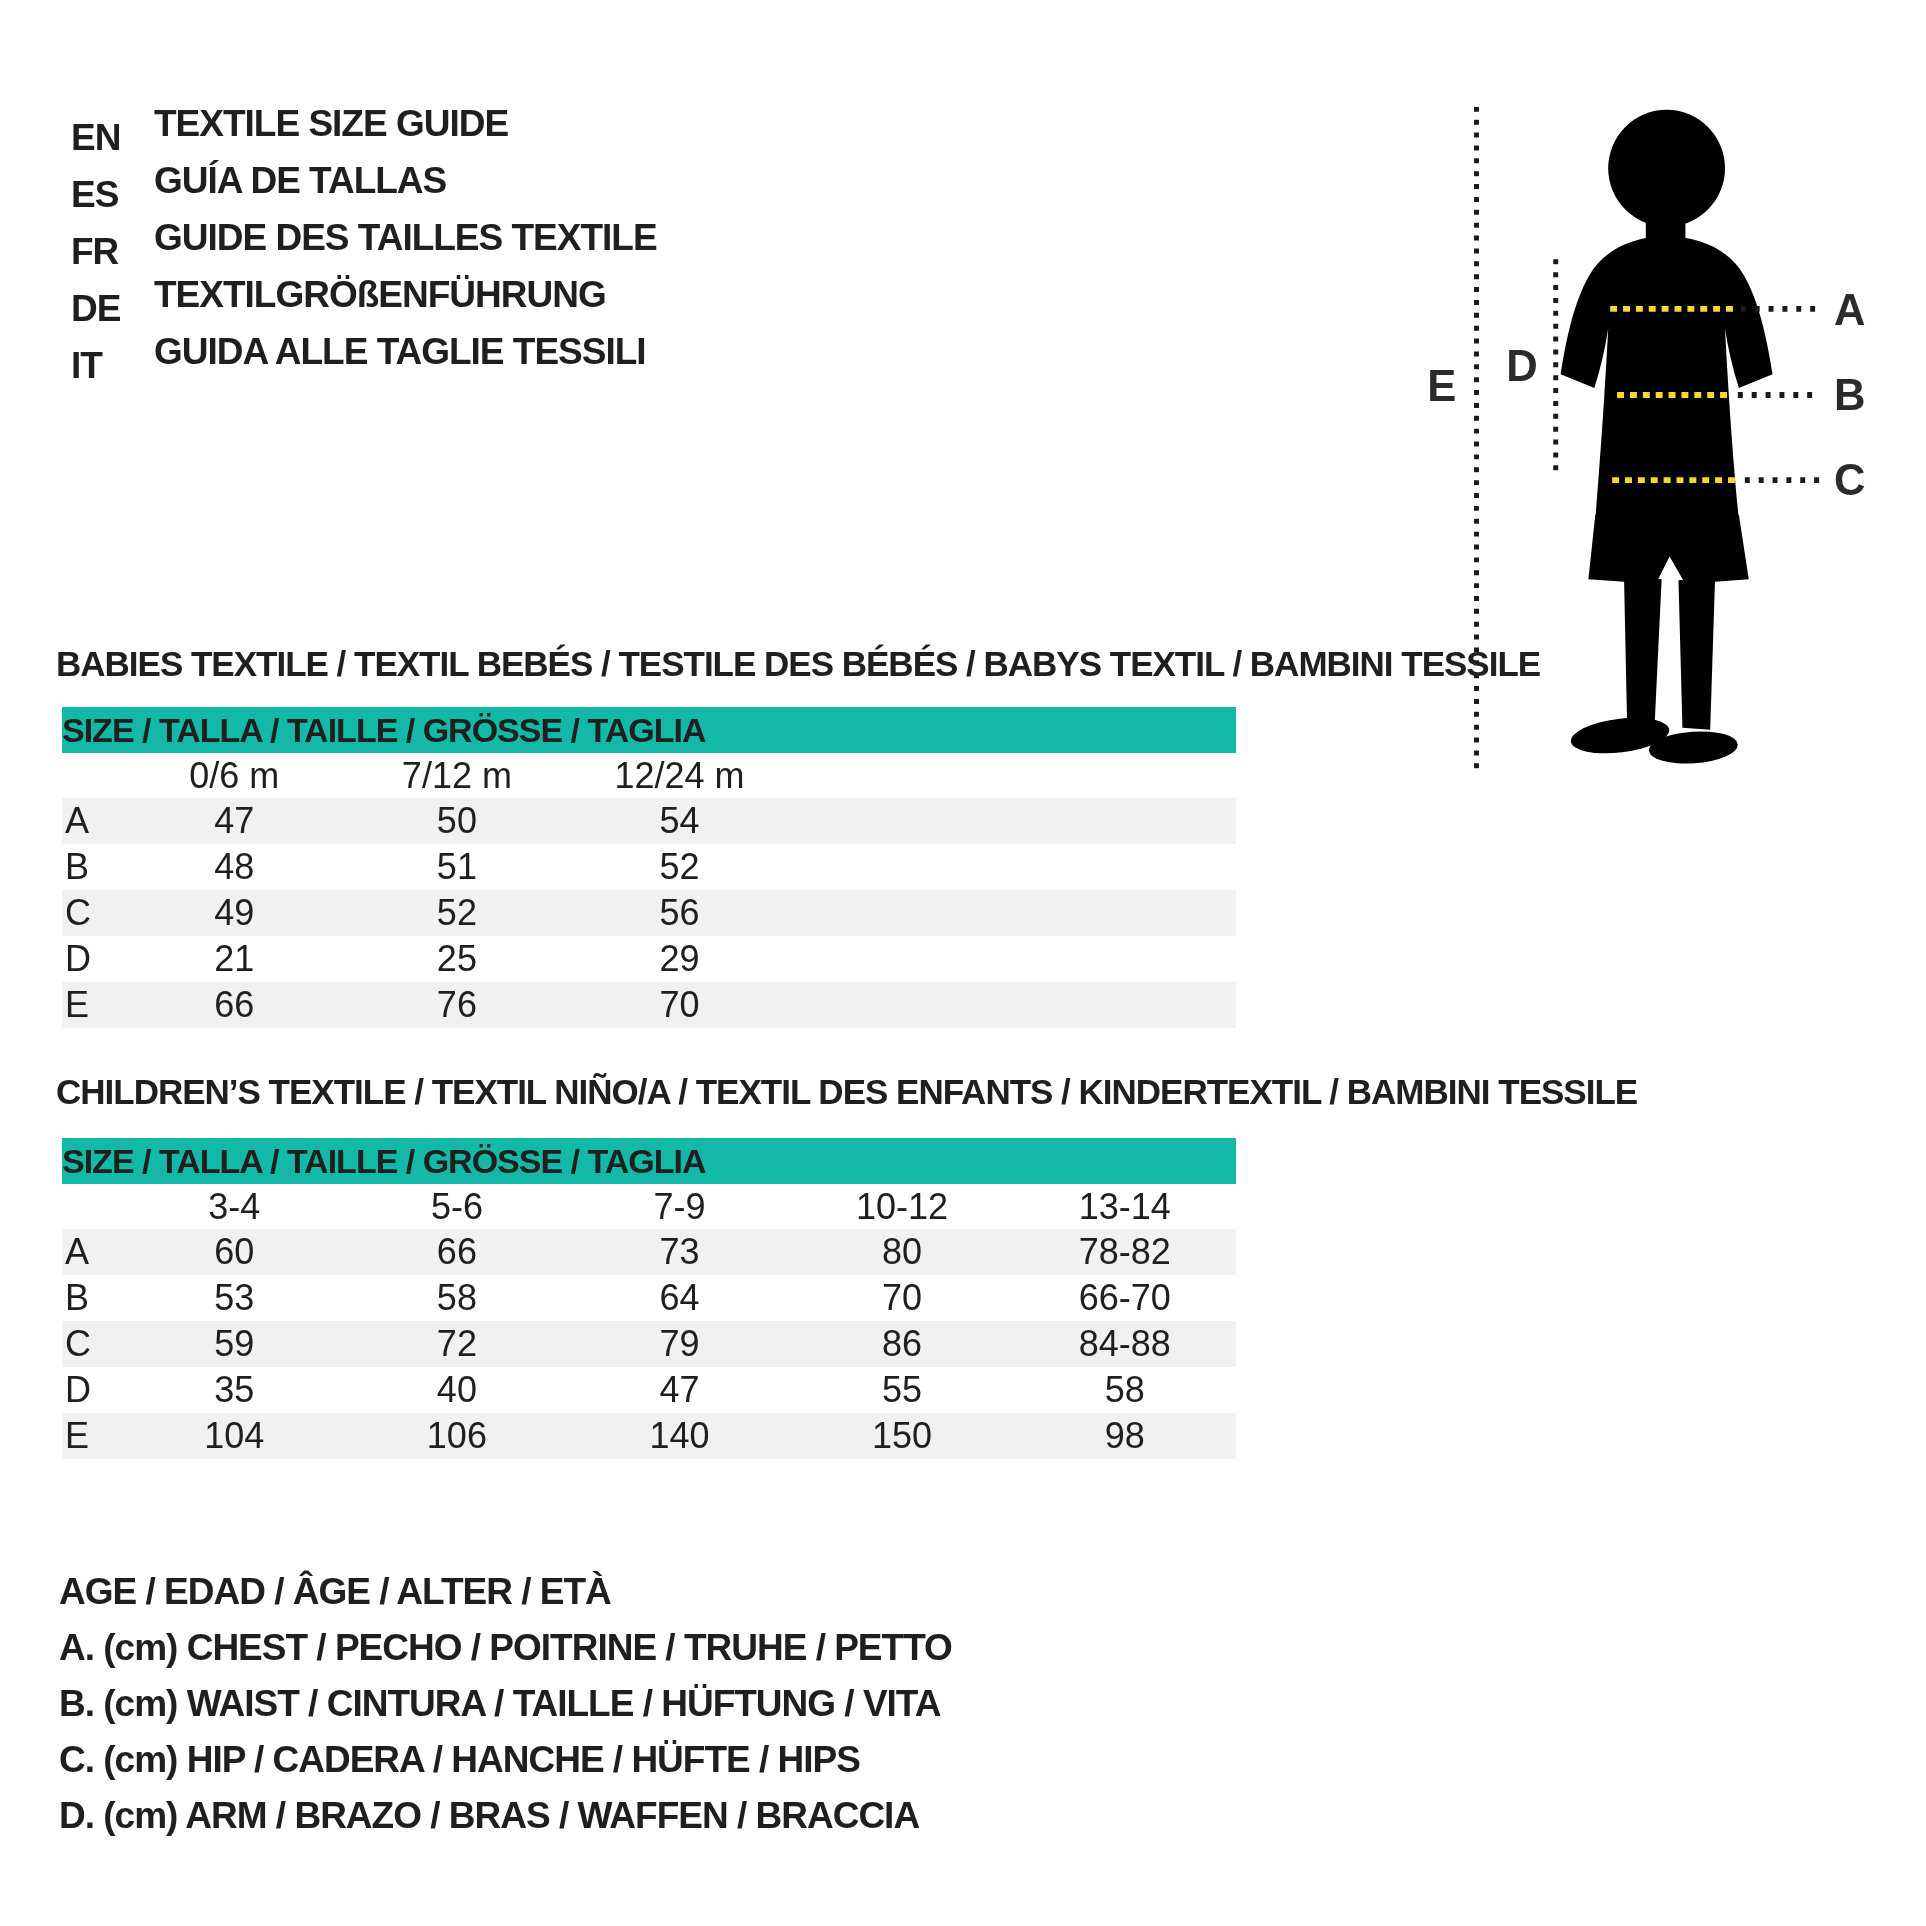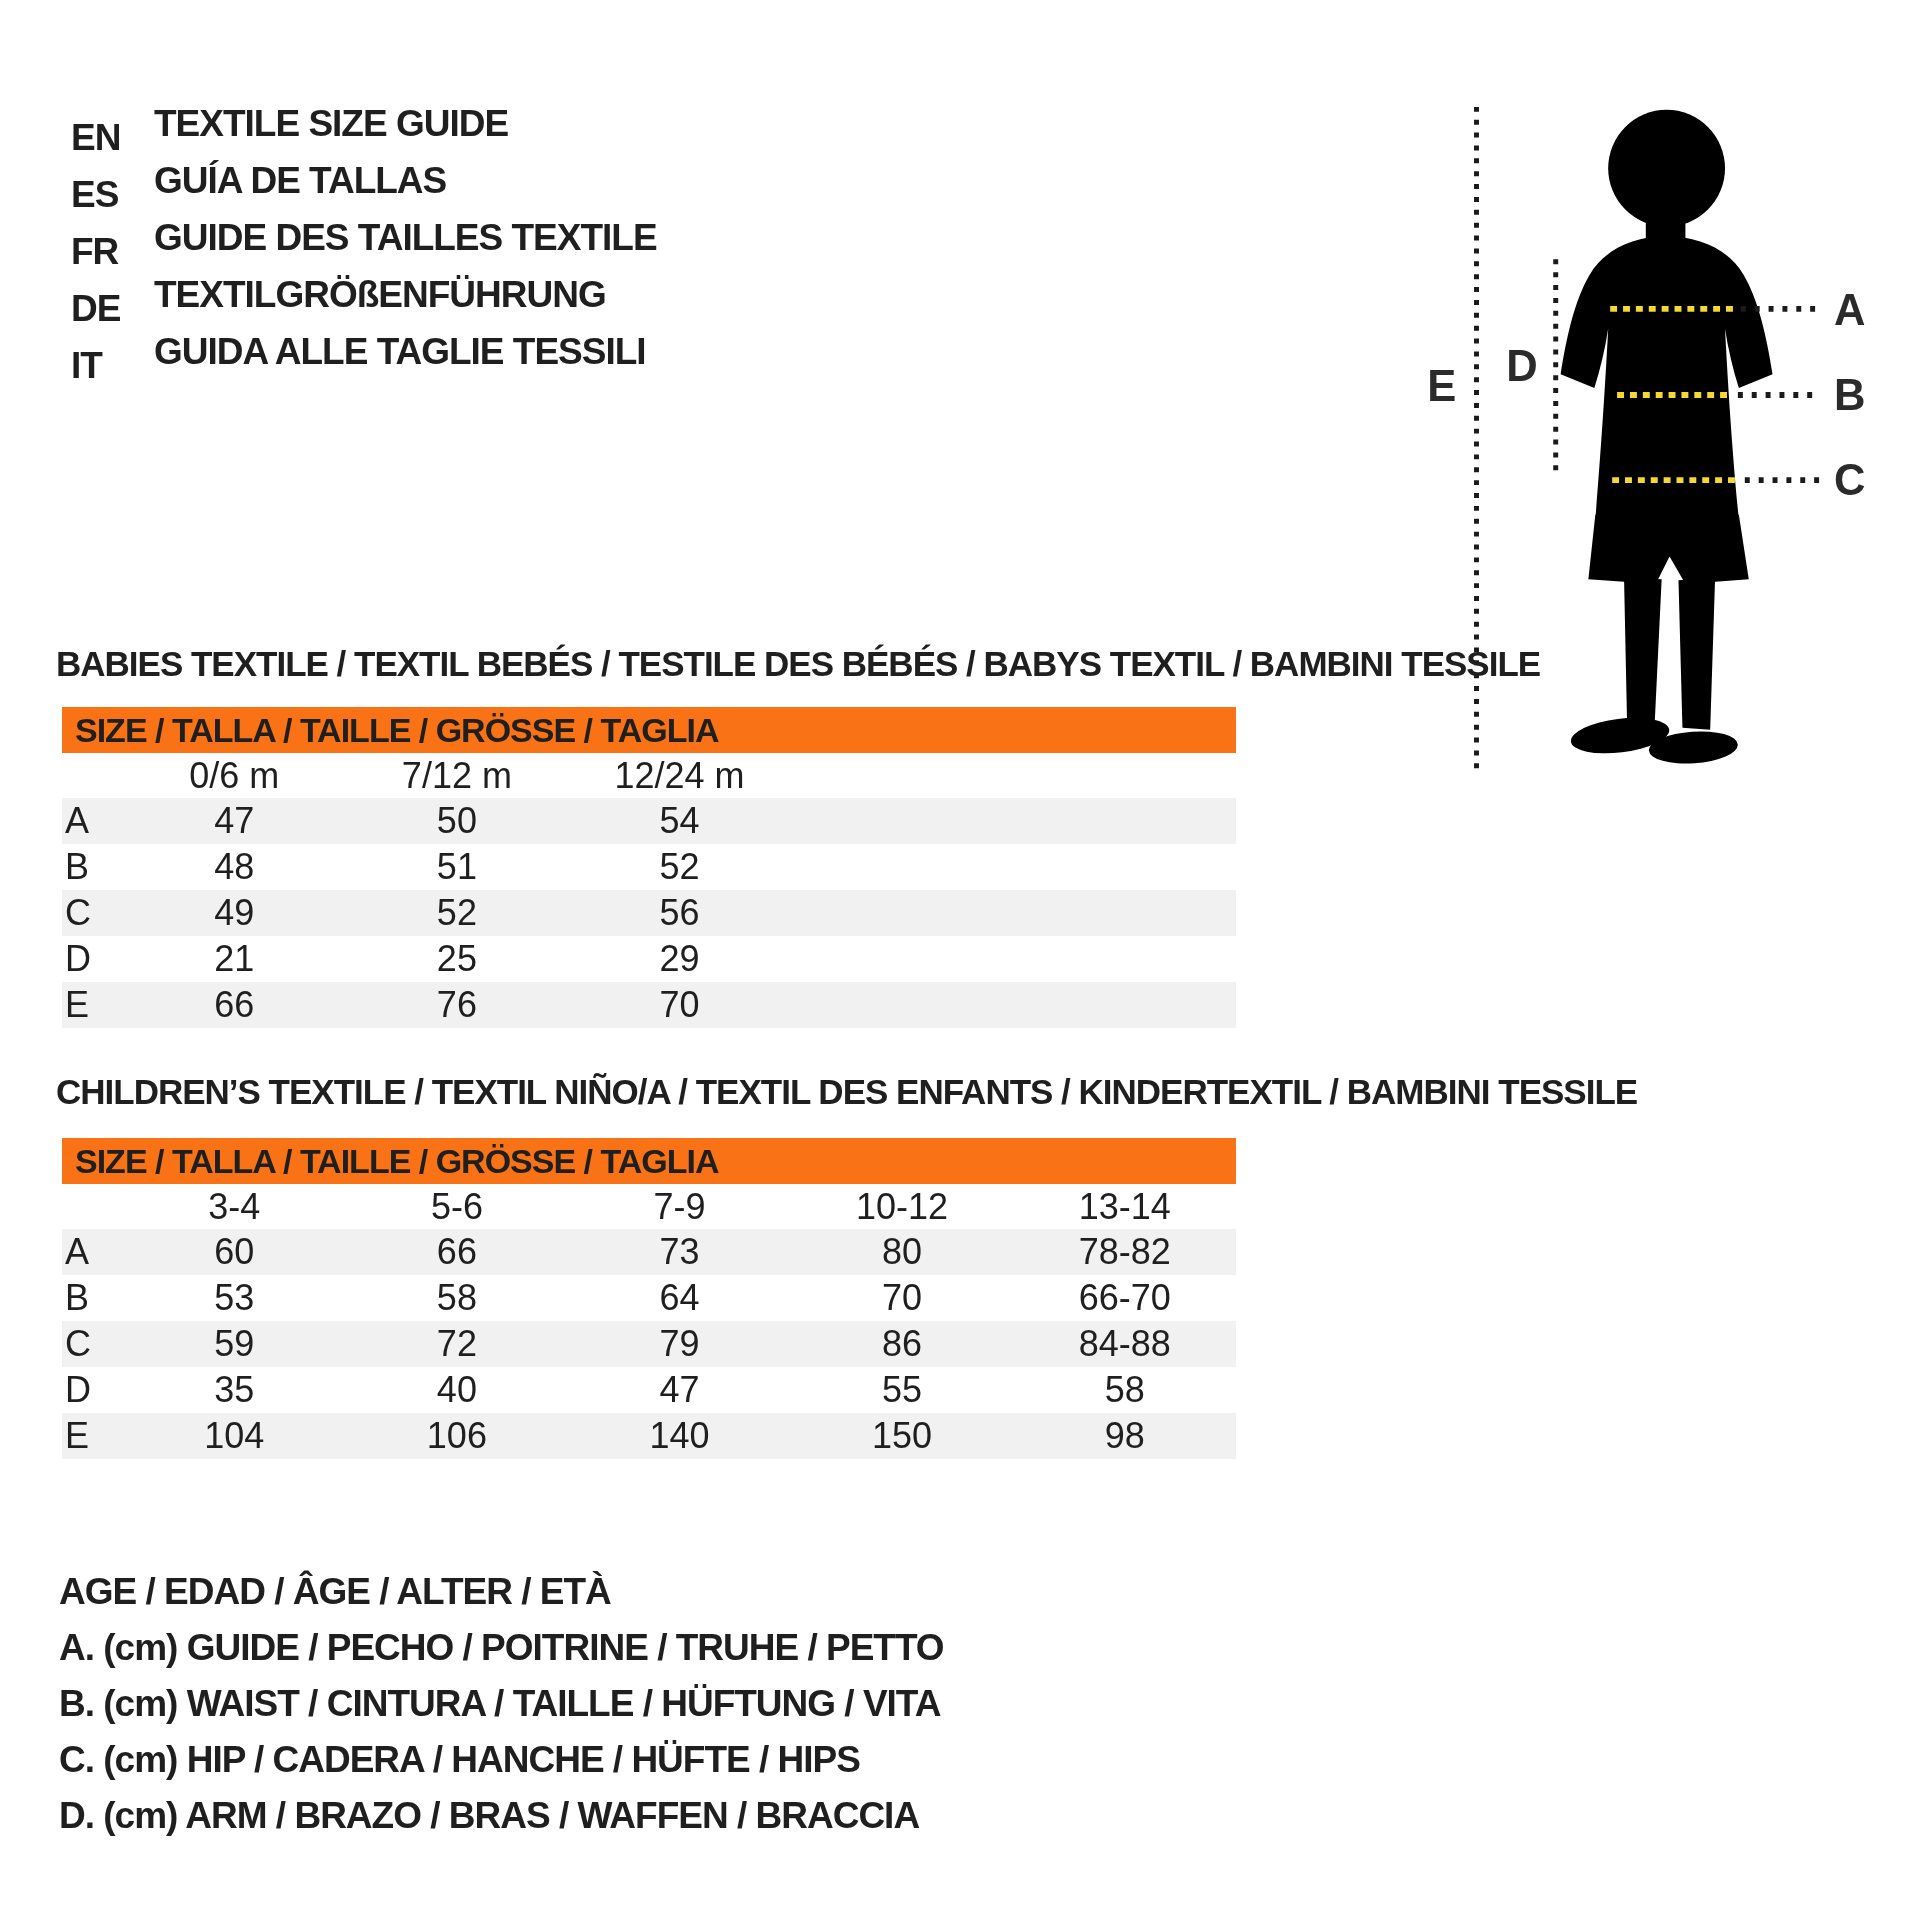--- a/index.html
+++ b/index.html
@@ -21,22 +21,22 @@
 
   
   .sec-title{position:absolute;left:56px;font-weight:700;font-size:35px;letter-spacing:-1px;white-space:nowrap;}
   .sec-title.t0{top:644px;}
   .sec-title.t1{top:1072px;}
 
   
   .table{position:absolute;left:62px;width:1174px;}
   .table.t0{top:707px;}
   .table.t1{top:1138px;}
-  .size-bar{height:46px;background:#f97316;font-weight:700;font-size:34px;letter-spacing:-1px;
-            line-height:46px;padding-left:13px;box-sizing:border-box;white-space:nowrap;}
+  .size-bar{height:46px;background:#14b8a6;font-weight:700;font-size:34px;letter-spacing:-1px;
+            line-height:46px;box-sizing:border-box;white-space:nowrap;}
   .trow{display:grid;grid-template-columns:61px repeat(5,1fr);height:46px;line-height:46px;font-size:36px;}
   .trow.header{height:45px;line-height:45px;}
   .trow.striped{background:#f1f1f1;}
   .cell{text-align:center;overflow:visible;white-space:nowrap;}
   .rlabel{text-align:left;padding-left:3px;}
 
   
   .legend{position:absolute;left:59px;top:1564px;}
   .legend-line{height:56px;line-height:56px;font-size:37px;font-weight:700;letter-spacing:-1px;white-space:nowrap;}
 </style>
@@ -223,20 +223,20 @@
           <div class="cell">106</div>
           <div class="cell">140</div>
           <div class="cell">150</div>
           <div class="cell">98</div>
         </div>
       </div>
   </div>
 
   <div class="legend">
     <div class="legend-line">AGE / EDAD / ÂGE / ALTER / ETÀ</div>
-    <div class="legend-line">A. (cm) GUIDE / PECHO / POITRINE / TRUHE / PETTO</div>
+    <div class="legend-line">A. (cm) CHEST / PECHO / POITRINE / TRUHE / PETTO</div>
     <div class="legend-line">B. (cm) WAIST / CINTURA / TAILLE / HÜFTUNG / VITA</div>
     <div class="legend-line">C. (cm) HIP / CADERA / HANCHE / HÜFTE / HIPS</div>
     <div class="legend-line">D. (cm) ARM / BRAZO / BRAS / WAFFEN / BRACCIA</div>
   </div>
 
 </div>
 
 
 </body></html>

